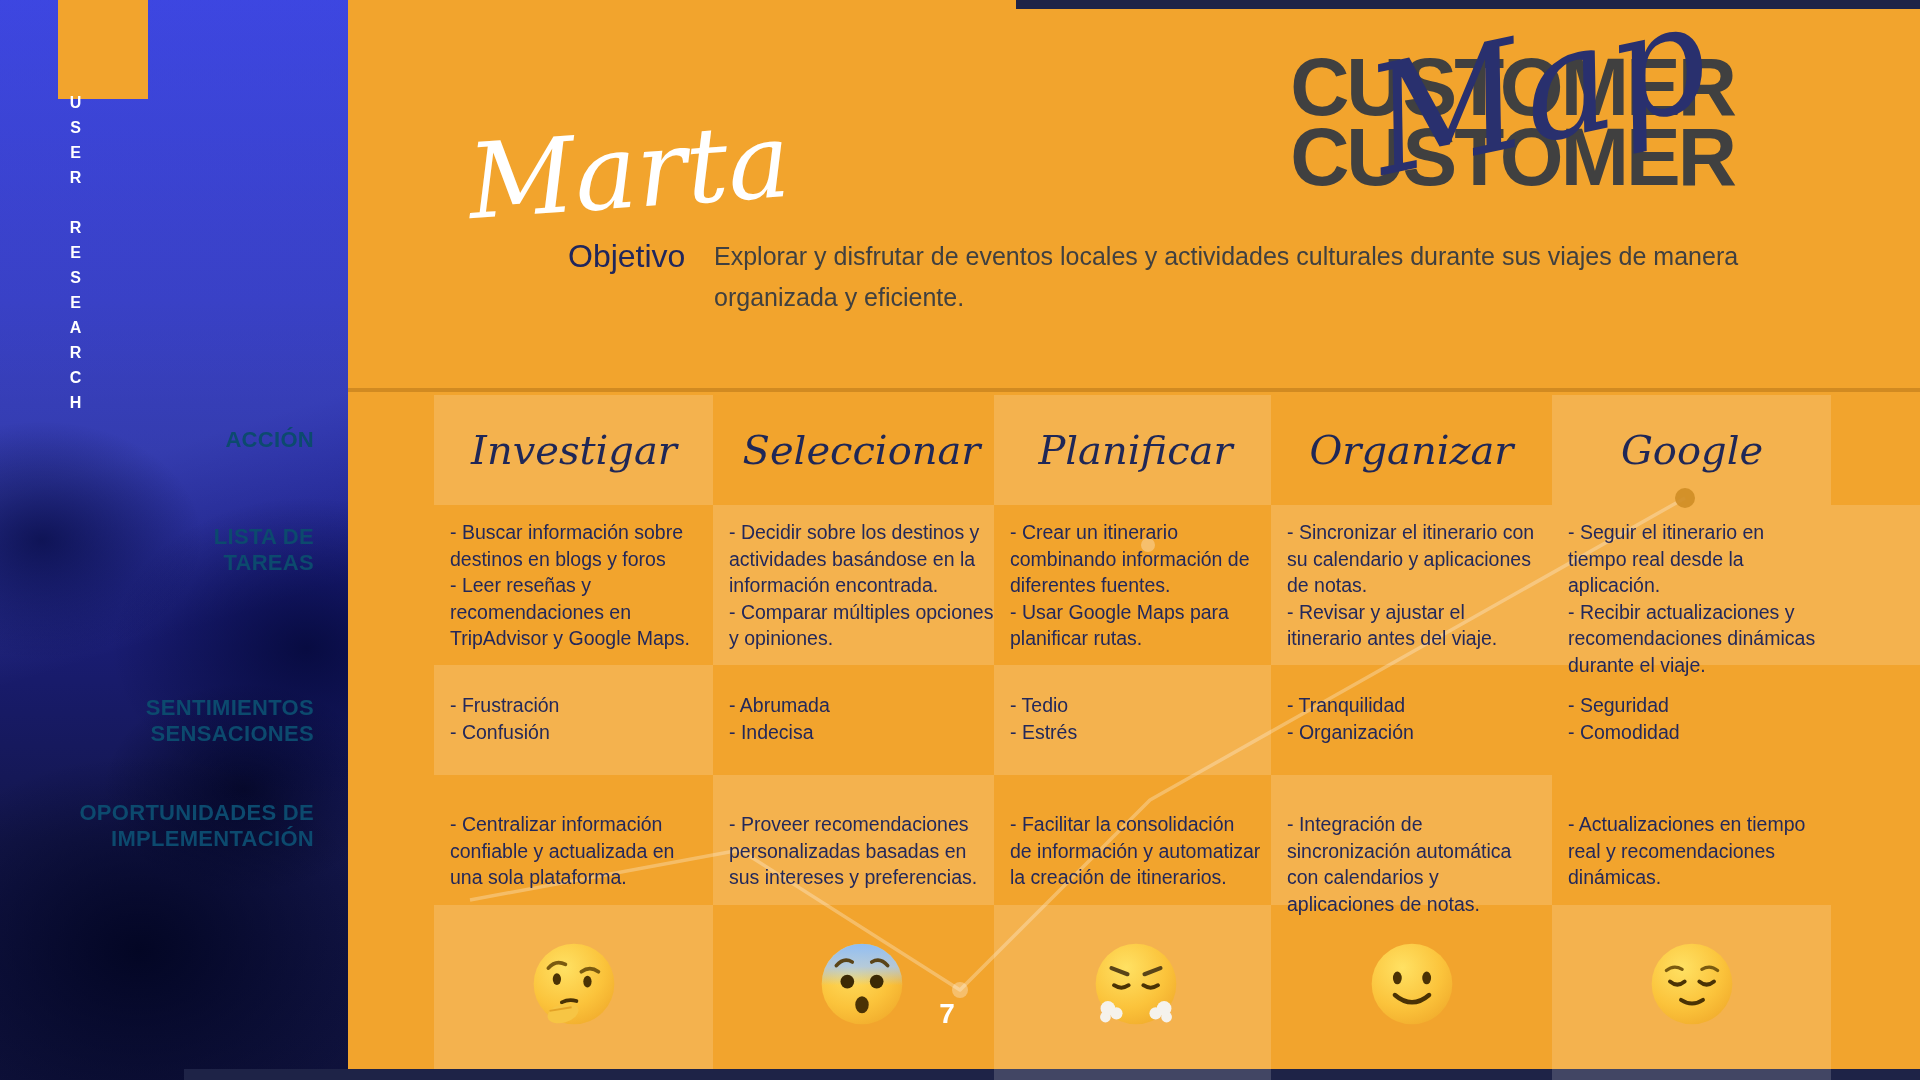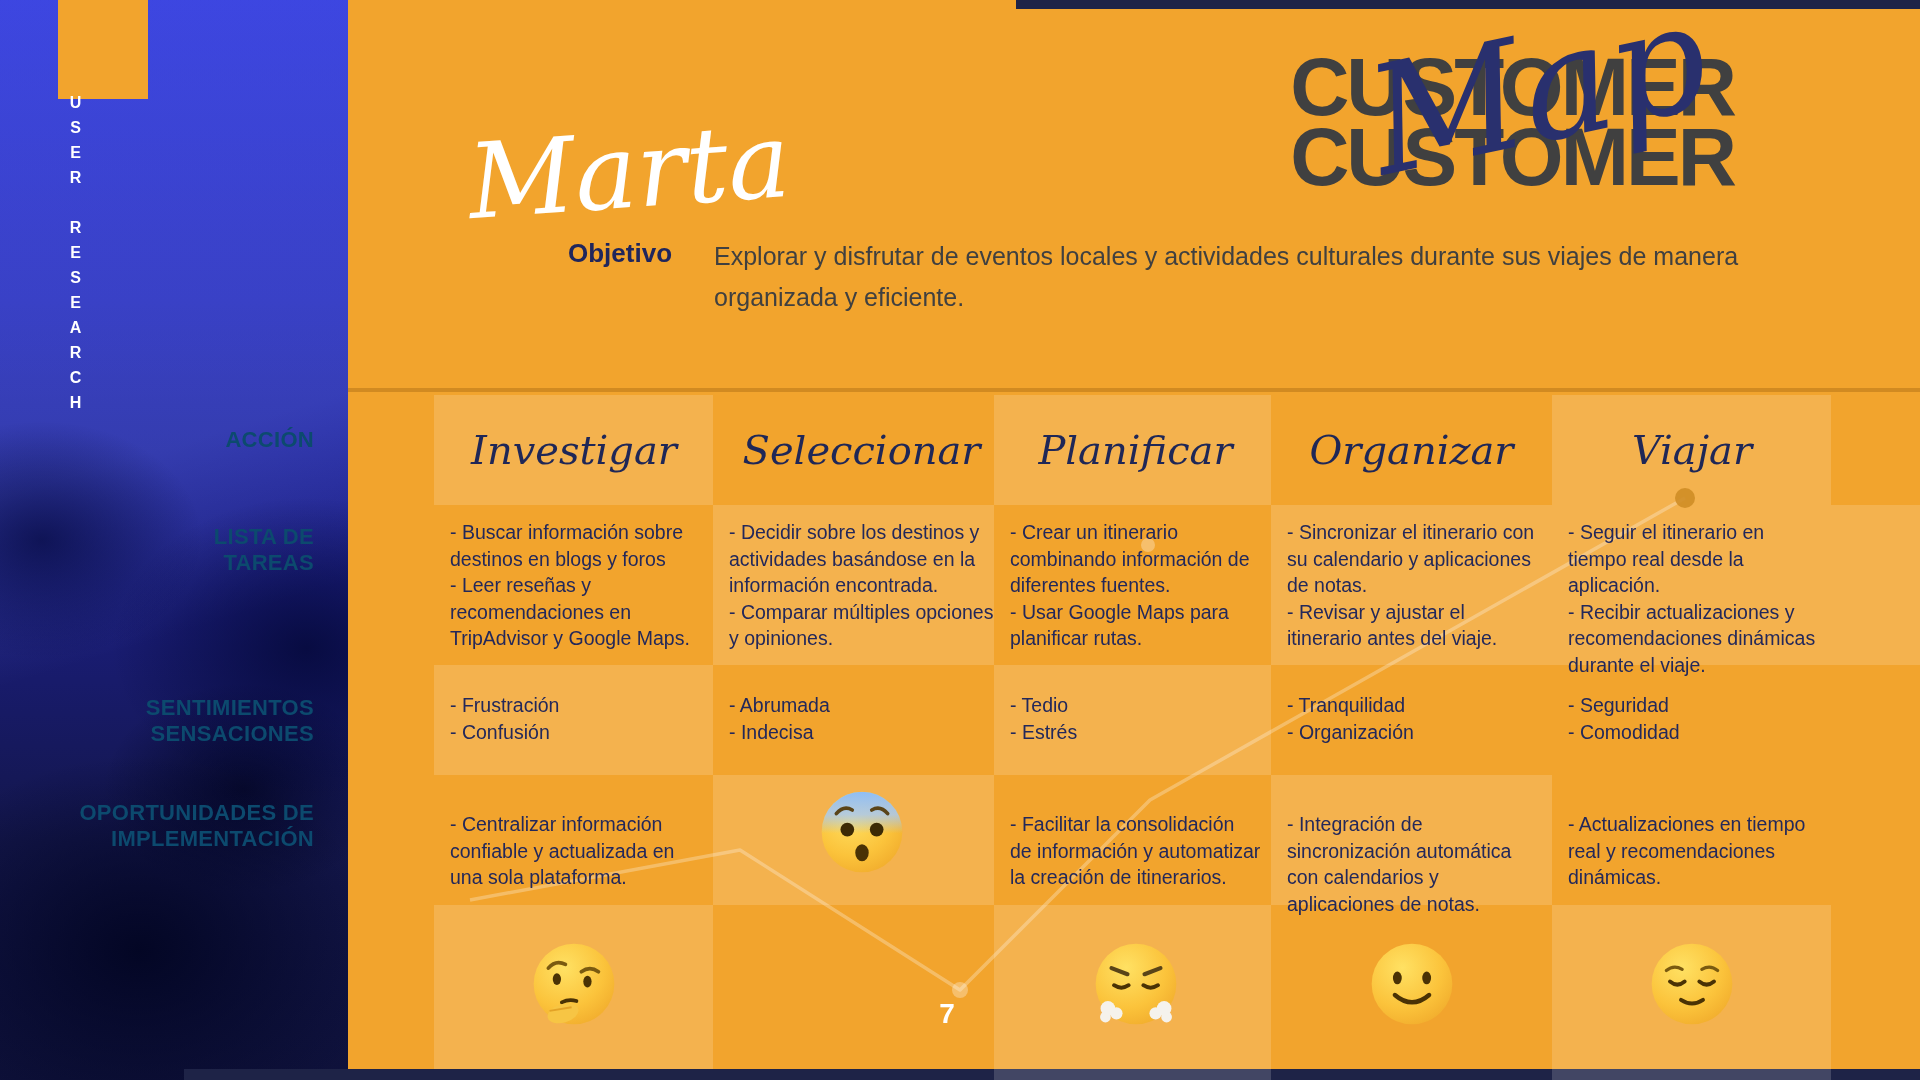--- a/index.html
+++ b/index.html
@@ -40,21 +40,21 @@
   #title-script{
     left:1348px;top:14px;width:380px;text-align:center;color:#29306E;
     font-family:"DejaVu Serif",serif;font-style:italic;font-size:150px;line-height:150px;
     transform:rotate(-12deg);
   }
   #persona-name{
     left:468px;top:116px;color:#fff;
     font-family:"DejaVu Serif",serif;font-style:italic;font-size:104px;line-height:110px;
     transform:rotate(-4deg);
   }
-  #objective-label{left:568px;top:238px;font-size:26px;font-weight:700;color:#20265C;}
+  #objective-label{left:568px;top:238px;font-size:32px;font-weight:400;color:#20265C;}
   #objective-text{
     left:714px;top:236px;width:1060px;font-size:25px;line-height:41px;color:#404040;
   }
   #divider{left:348px;top:388px;width:1572px;height:4px;background:rgba(139,84,10,.32);}
 
   
   .cell-light{background:rgba(255,255,255,0.16);}
   .stage-col{top:395px;width:280px;}
   .stage-action{
     height:110px;display:flex;align-items:center;justify-content:center;
@@ -176,20 +176,23 @@
 
   <div class="stage-col abs" style="left:713px;width:297px;">
     <div class="stage-action">Seleccionar</div>
     <div class="stage-tasks">
       <div class="bullet">Decidir sobre los destinos y actividades basándose en la información encontrada.</div>
       <div class="bullet">Comparar múltiples opciones y opiniones.</div>
     </div>
     <div class="stage-feelings">
       <div class="bullet">Abrumada</div>
       <div class="bullet">Indecisa</div>
+    </div>
+    <div class="stage-opps">
+      <div class="bullet">Proveer recomendaciones personalizadas basadas en sus intereses y preferencias.</div>
     </div>
     <div class="stage-emoji">
       <svg width="88" height="88" viewBox="0 0 72 72">
         <defs>
           <radialGradient id="g2" cx="0.38" cy="0.3" r="0.9">
             <stop offset="0" stop-color="#FFE163"></stop>
               <stop offset="0.55" stop-color="#FBC33B"></stop>
               <stop offset="1" stop-color="#EDA226"></stop>
           </radialGradient>
           <linearGradient id="g2b" x1="0" y1="0" x2="0" y2="1">
@@ -275,21 +278,21 @@
           </defs>
         <circle cx="36" cy="36" r="33" fill="url(#g4)"></circle>
         <ellipse cx="24" cy="31" rx="3.6" ry="5.2" fill="#4A3205"></ellipse>
         <ellipse cx="48" cy="31" rx="3.6" ry="5.2" fill="#4A3205"></ellipse>
         <path d="M22 45 Q36 57 50 45" fill="none" stroke="#4A3205" stroke-width="3.6" stroke-linecap="round"></path>
       </svg>
     </div>
   </div>
 
   <div class="stage-col abs" style="left:1552px;">
-    <div class="stage-action">Viajar</div>
+    <div class="stage-action">Google</div>
     <div class="stage-tasks">
       <div class="bullet">Seguir el itinerario en tiempo real desde la aplicación.</div>
       <div class="bullet">Recibir actualizaciones y recomendaciones dinámicas durante el viaje.</div>
     </div>
     <div class="stage-feelings">
       <div class="bullet">Seguridad</div>
       <div class="bullet">Comodidad</div>
     </div>
     <div class="stage-opps">
       <div class="bullet">Actualizaciones en tiempo real y recomendaciones dinámicas.</div>

